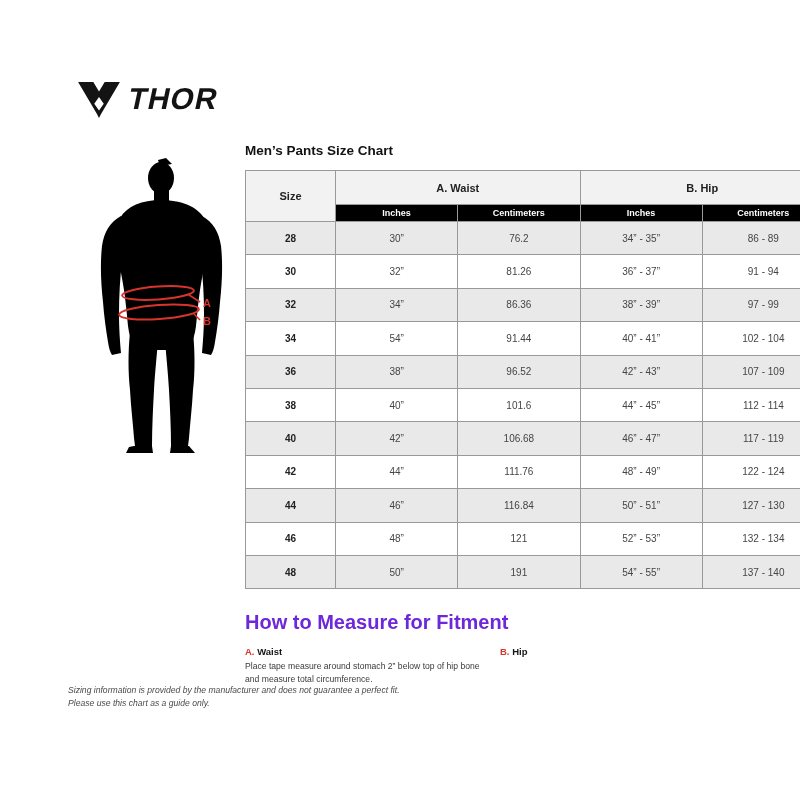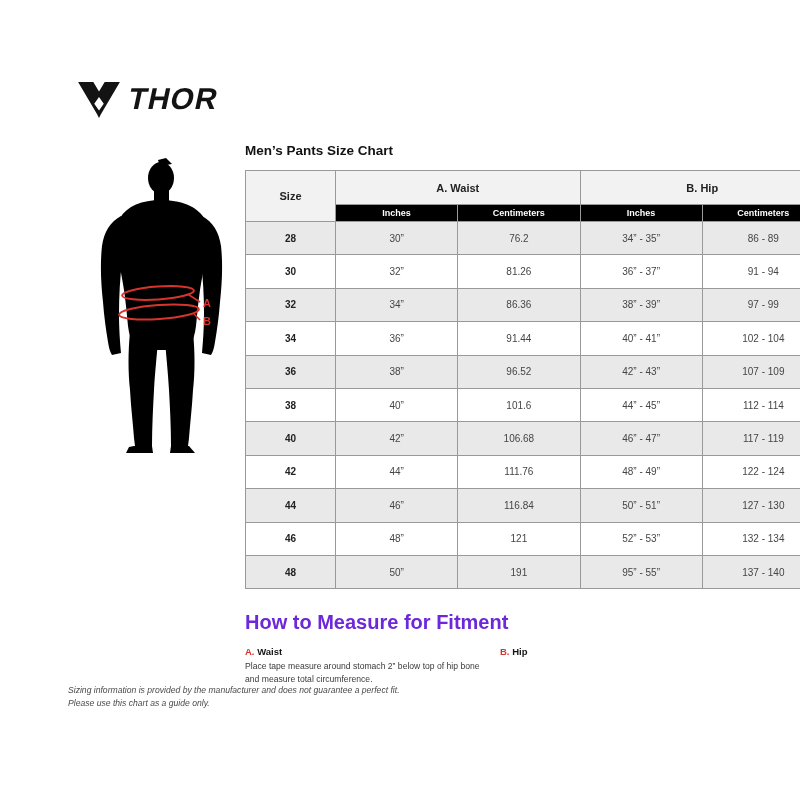--- a/index.html
+++ b/index.html
@@ -131,21 +131,21 @@
           </tr>
           <tr>
             <td class="size-col">32</td>
             <td>34”</td>
             <td>86.36</td>
             <td>38” - 39”</td>
             <td>97 - 99</td>
           </tr>
           <tr>
             <td class="size-col">34</td>
-            <td>36”</td>
+            <td>54”</td>
             <td>91.44</td>
             <td>40” - 41”</td>
             <td>102 - 104</td>
           </tr>
           <tr>
             <td class="size-col">36</td>
             <td>38”</td>
             <td>96.52</td>
             <td>42” - 43”</td>
             <td>107 - 109</td>
@@ -182,21 +182,21 @@
             <td class="size-col">46</td>
             <td>48”</td>
             <td>121</td>
             <td>52” - 53”</td>
             <td>132 - 134</td>
           </tr>
           <tr>
             <td class="size-col">48</td>
             <td>50”</td>
             <td>191</td>
-            <td>95” - 55”</td>
+            <td>54” - 55”</td>
             <td>137 - 140</td>
           </tr>
         </tbody>
     </table>
   </section>
 
   <section class="measure">
     <h3 class="measure-title">How to Measure for Fitment</h3>
     <div class="measure-cols">
       <div class="m-item">

